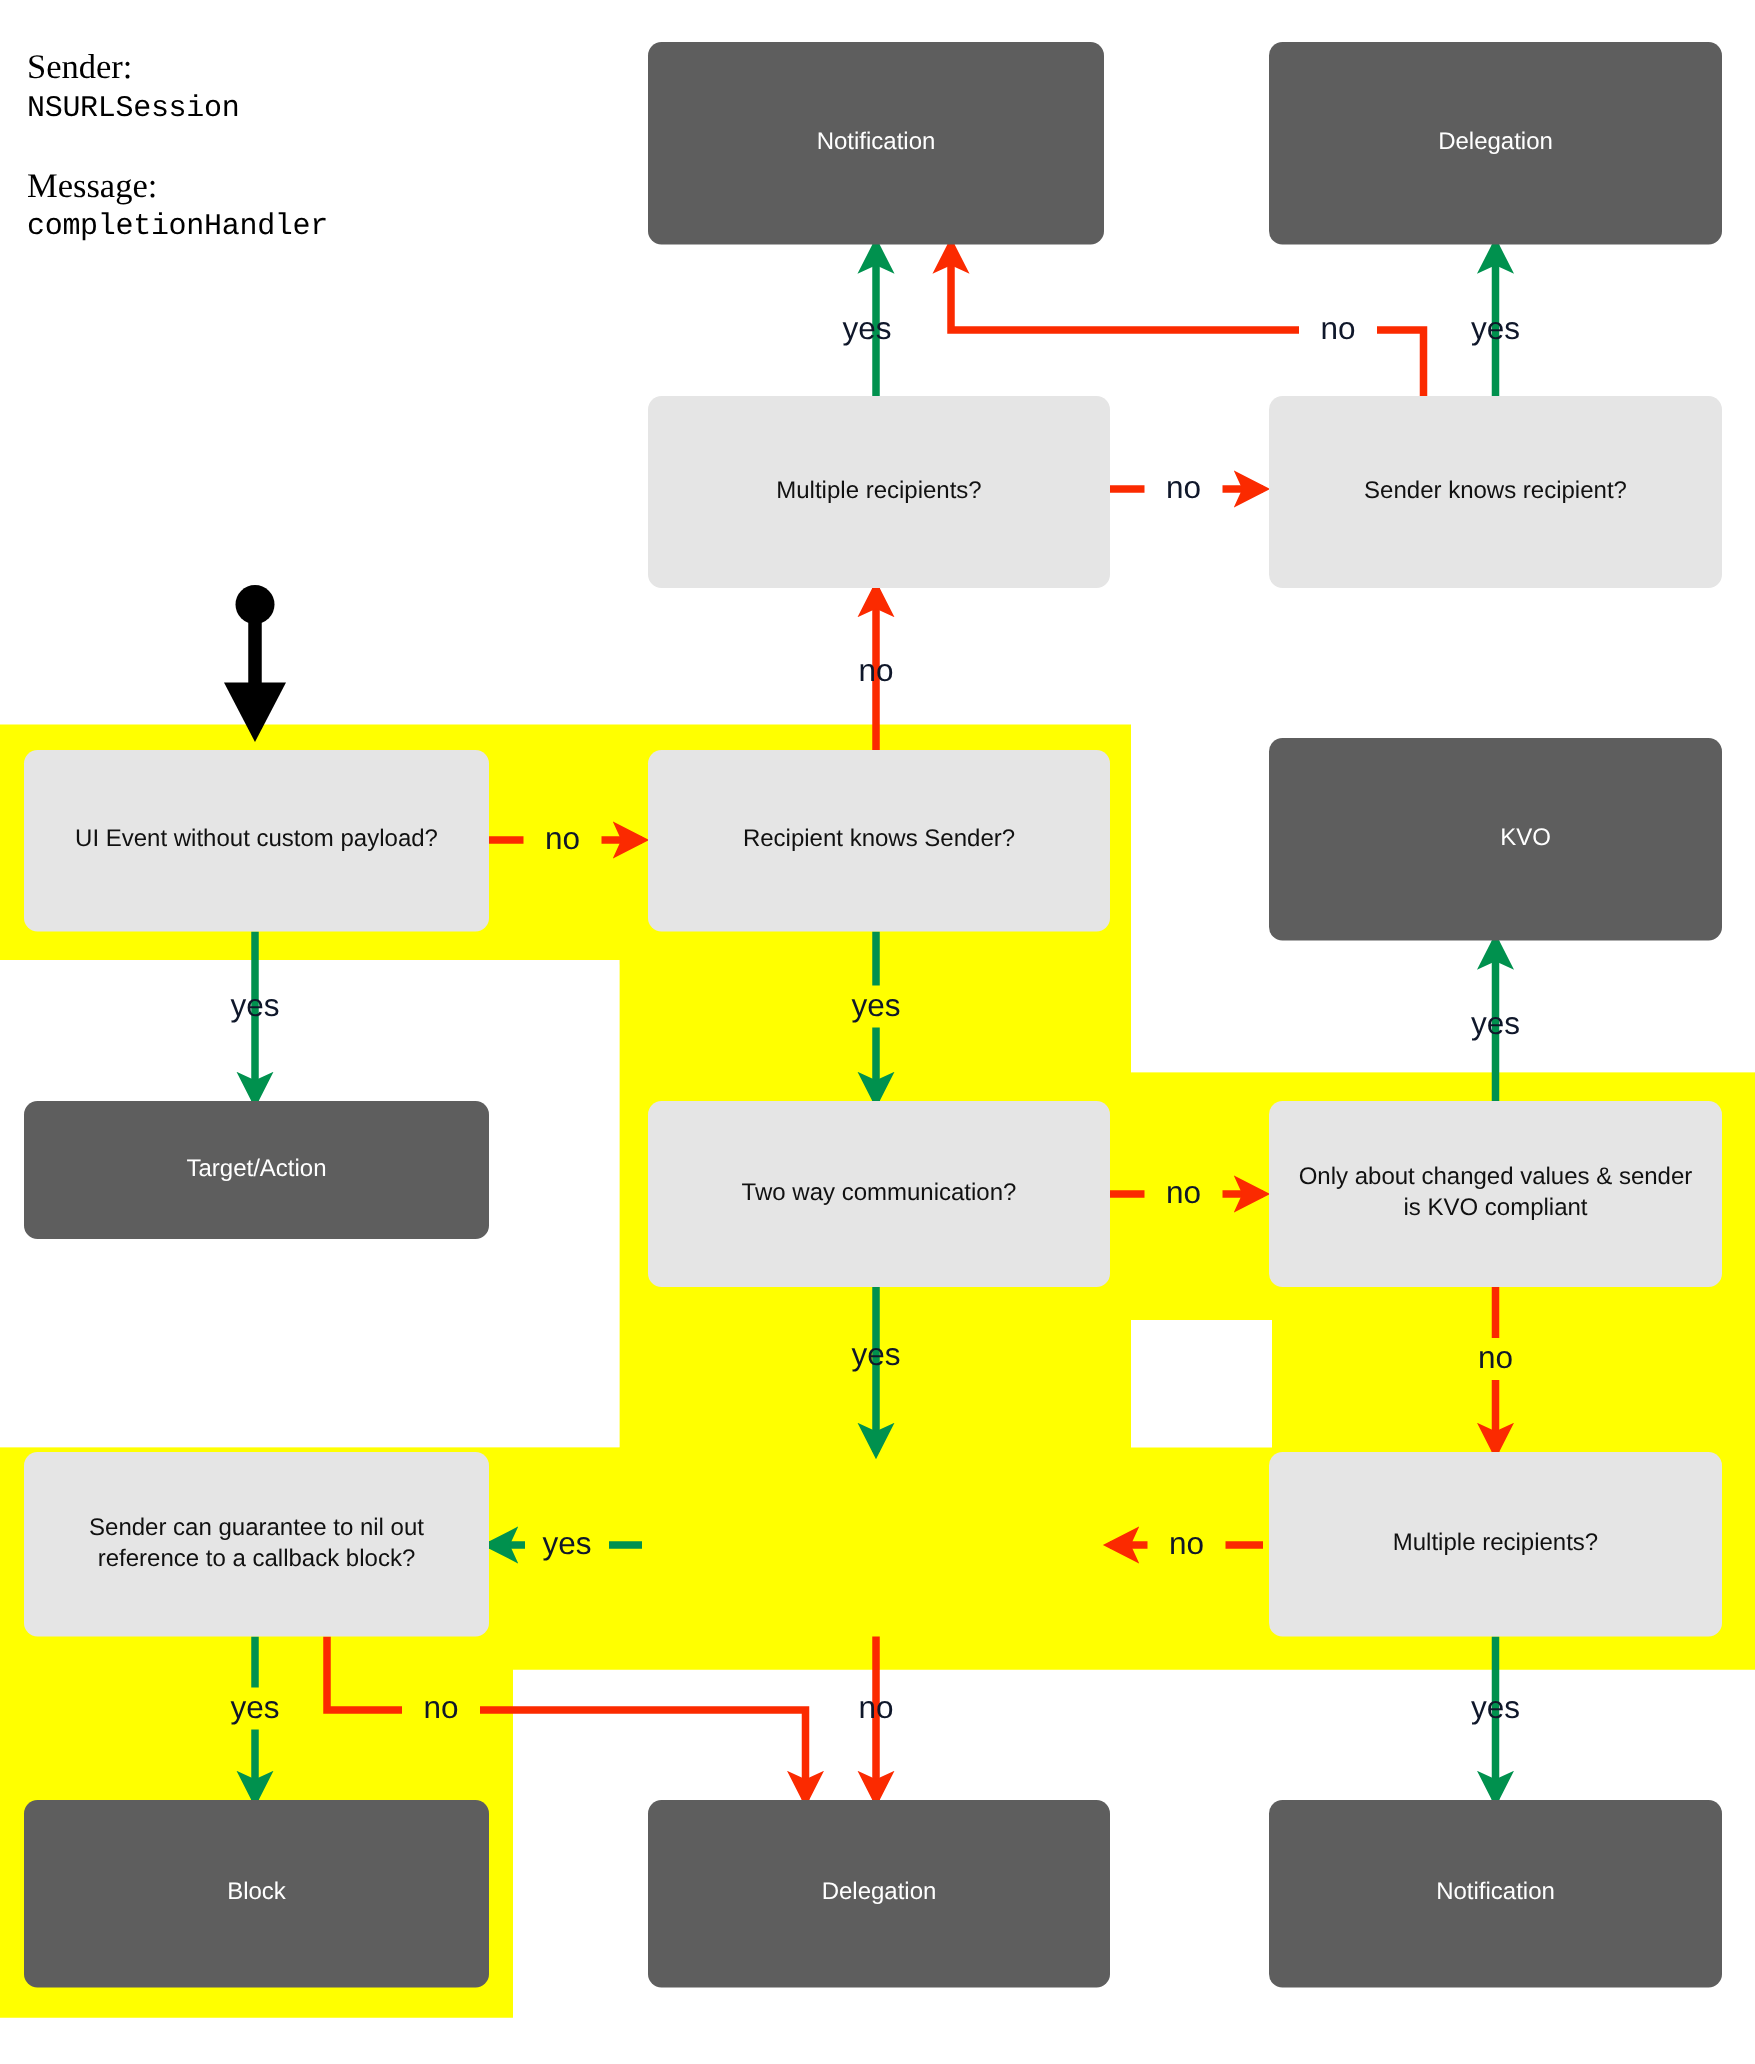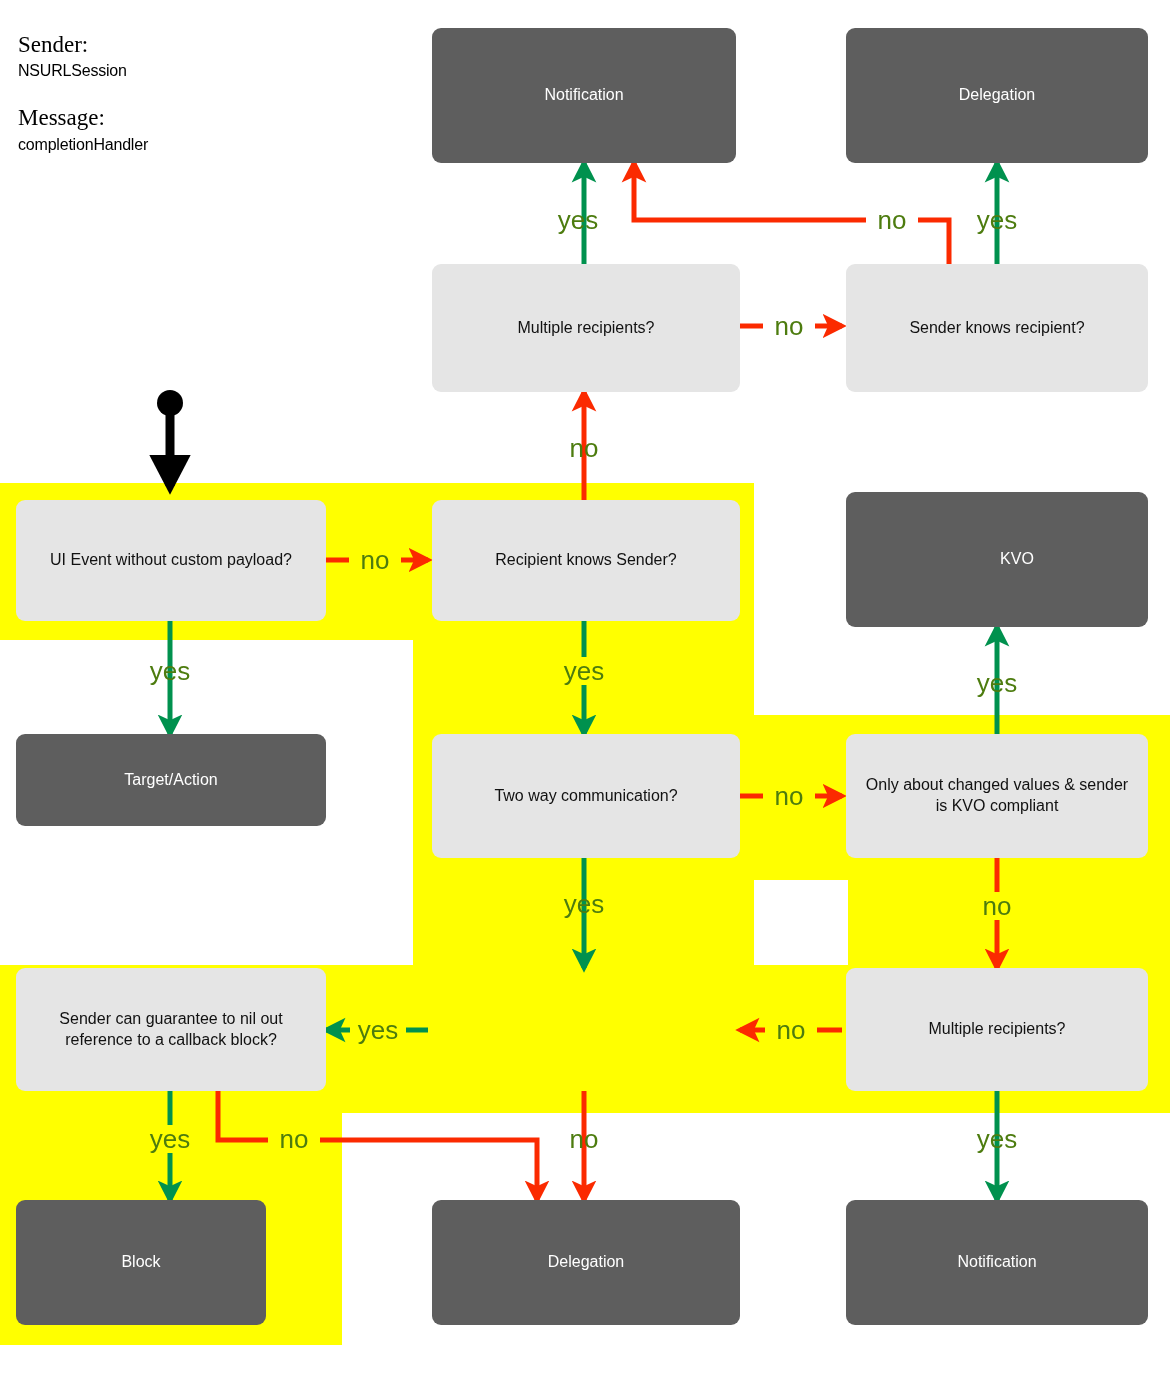--- a/index.html
+++ b/index.html
@@ -9,30 +9,30 @@
   }
   #stage{position:absolute;inset:0;width:1170px;height:1376px;}
   svg#flow{position:absolute;left:0;top:0;width:1170px;height:1376px;}
 
   .legend{
     position:absolute;left:18px;top:30px;width:330px;
     font-size:23px;line-height:1.32;color:#000;
   }
   .legend .row{margin-bottom:22px;}
   .legend .lbl{font-family:Liberation Serif, serif;display:block;}
-  .legend .val{font-family:Liberation Sans, sans-serif;display:block;font-size:16px;letter-spacing:-0.2px;}
+  .legend .val{font-family:Liberation Mono, monospace;display:block;font-size:20px;letter-spacing:-0.2px;}
 
   .node{position:absolute;box-sizing:border-box;border-radius:9px;
         display:flex;align-items:center;justify-content:center;text-align:center;}
   .node .txt{padding:0 14px;line-height:1.30;}
   .node.decision{background:#e5e5e5;color:#111111;}
   .node.terminal{background:#5e5e5e;color:#ffffff;}
   .node .txt{font-size:16px;}
 
-  .edgelabel{position:absolute;font-size:26px;color:#4d7c0f;
+  .edgelabel{position:absolute;font-size:21px;color:#0f172a;
              display:flex;align-items:center;justify-content:center;
              white-space:nowrap;}
 </style>
 </head>
 <body>
 
 <div id="stage">
 
   <svg id="flow" viewBox="0 0 1170 1376">
     <defs>
@@ -181,21 +181,21 @@
 
   <div class="node decision" style="left:16px;top:968px;width:310px;height:123px;">
     <span class="txt">Sender can guarantee to nil out reference to a callback block?</span>
   </div>
 
 
   <div class="node decision" style="left:846px;top:968px;width:302px;height:123px;">
     <span class="txt">Multiple recipients?</span>
   </div>
 
-  <div class="node terminal" style="left:16px;top:1200px;width:250px;height:125px;text-align:right;">
+  <div class="node terminal" style="left:16px;top:1200px;width:310px;height:125px;text-align:right;">
     <span class="txt">Block</span>
   </div>
 
   <div class="node terminal" style="left:432px;top:1200px;width:308px;height:125px;">
     <span class="txt">Delegation</span>
   </div>
 
   <div class="node terminal" style="left:846px;top:1200px;width:302px;height:125px;">
     <span class="txt">Notification</span>
   </div>

